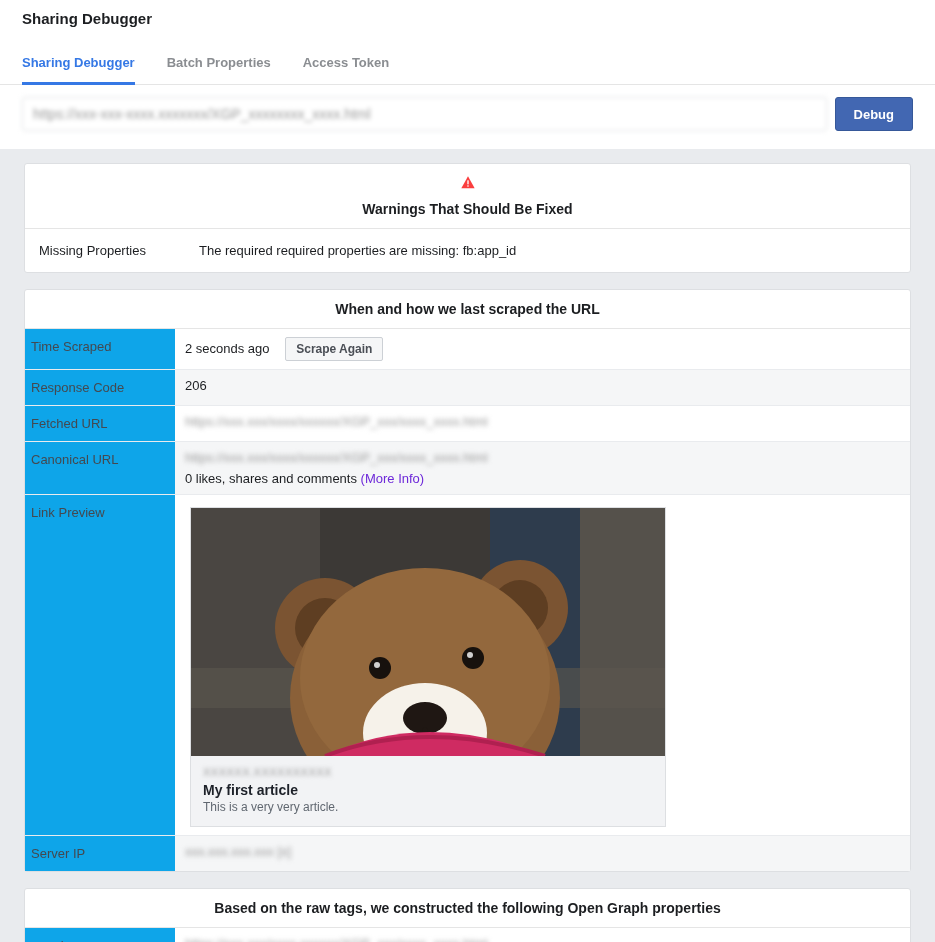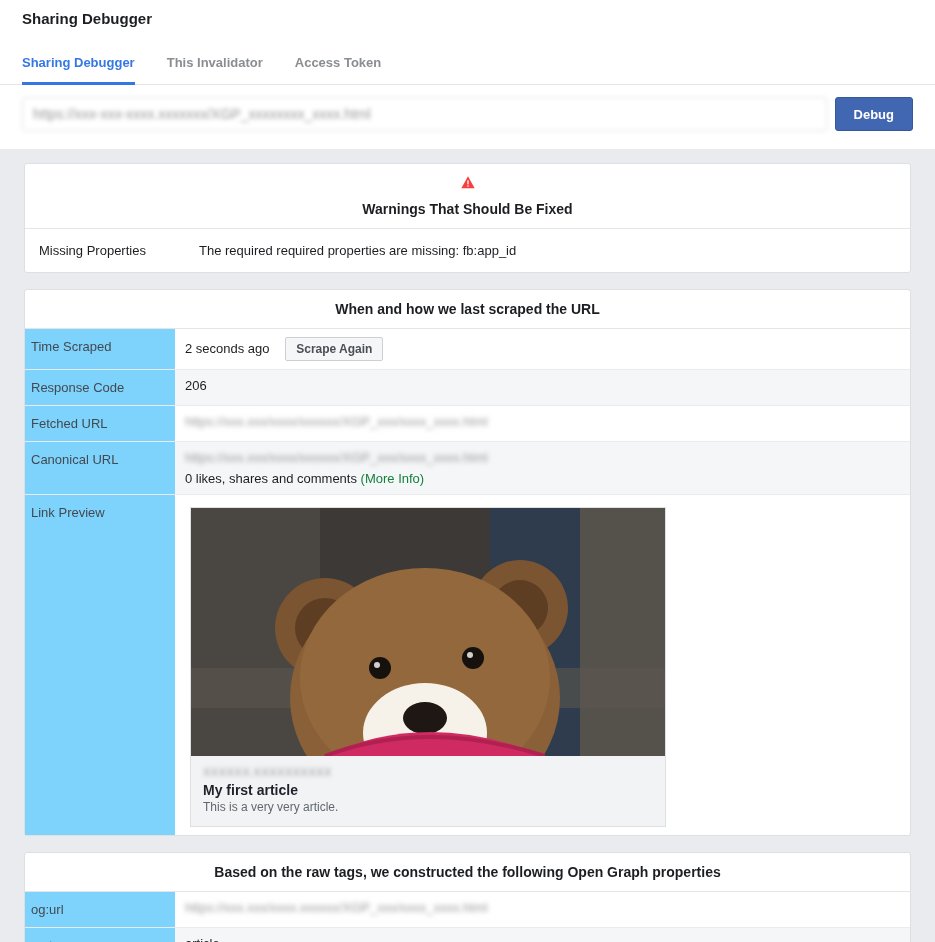--- a/index.html
+++ b/index.html
@@ -113,33 +113,33 @@
   .kv-table td {
     border-top: 1px solid #e9ebee;
     vertical-align: top;
     font-size: 13px;
   }
   .kv-table tr:first-child td { border-top: none; }
   .kv-table td.k {
     width: 150px;
     padding: 10px 8px 10px 6px;
     color: #444950;
-    background: #7dd3fc;
+    background: #0ea5e9;
   }
   .kv-table td.v {
     padding: 8px 8px 8px 10px;
     color: #1c1e21;
   }
   .kv-table tr.alt td.v { background: #f5f6f7; }
   .blurred {
     color: #999;
     filter: blur(2.5px);
     display: inline-block;
   }
-  .link { color: #15803d; cursor: pointer; }
+  .link { color: #6d28d9; cursor: pointer; }
   .scrape-btn {
     margin-left: 12px;
     border: 1px solid #ccd0d5;
     background: #f5f6f7;
     padding: 4px 10px;
     font-size: 12px;
     color: #4b4f56;
     border-radius: 2px;
     cursor: pointer;
     font-weight: bold;
@@ -189,21 +189,21 @@
 </style>
 </head>
 <body>
 
 <div class="page-header">
   <div class="page-title">Sharing Debugger</div>
 </div>
 
 <div class="tabs">
   <div class="tab active">Sharing Debugger</div>
-  <div class="tab">This Invalidator</div>
+  <div class="tab">Batch Properties</div>
   <div class="tab">Access Token</div>
 </div>
 
 <div class="url-bar">
   <input class="url-input" type="text" value="https://xxx-xxx-xxxx.xxxxxxx/XGP_xxxxxxxx_xxxx.html" style="">
   <button class="debug-btn">Debug</button>
 </div>
 
 <div class="content-area">
 
@@ -288,20 +288,24 @@
               </svg>
             </div>
             <div class="preview-meta">
               <div class="preview-domain">XXXXXX.XXXXXXXXXX</div>
               <div class="preview-title">My first article</div>
               <div class="preview-desc">This is a very very article.</div>
             </div>
           </div>
         </td>
       </tr>
+      <tr class="alt">
+        <td class="k">Server IP</td>
+        <td class="v"><span class="blurred">xxx.xxx.xxx.xxx  [x]</span></td>
+      </tr>
     </tbody>
       </table>
   </div>
 
   <div class="panel" style="margin-bottom:0;">
     <div class="panel-header">
       <span>Based on the raw tags, we constructed the following Open Graph properties</span>
     </div>
     <table class="kv-table">
       <tbody>

